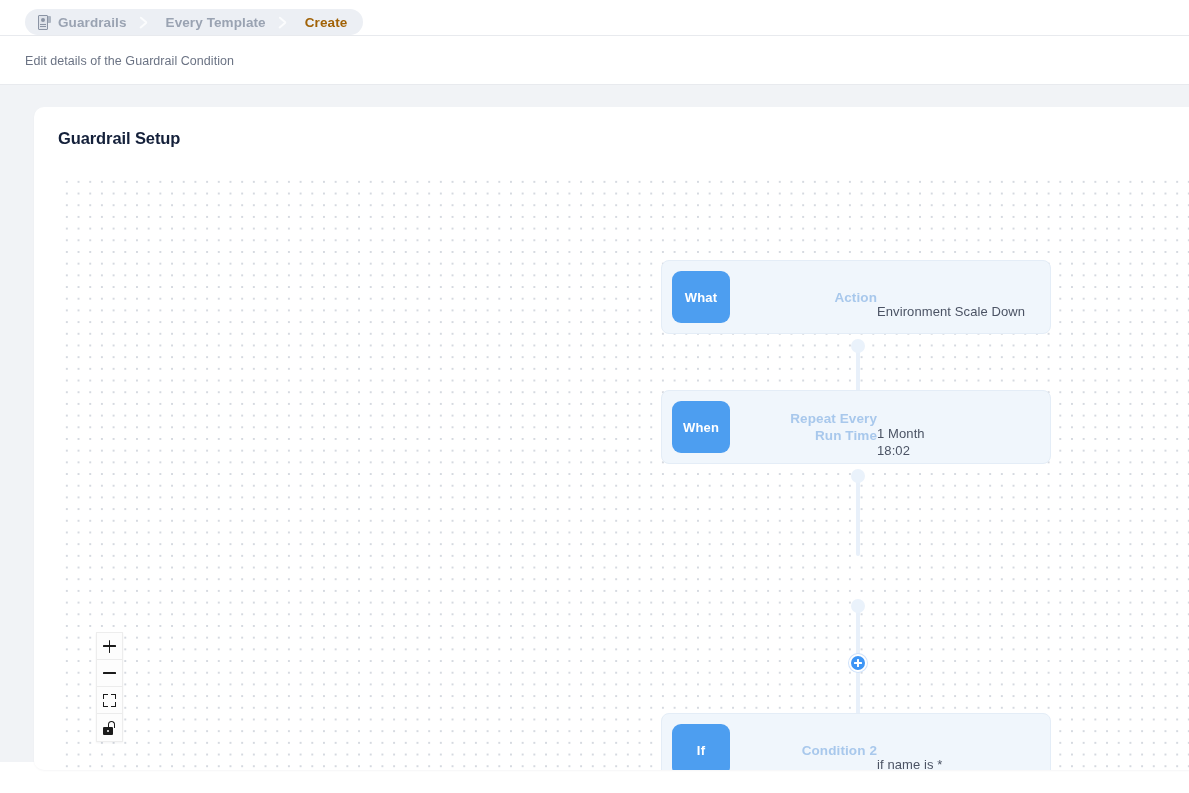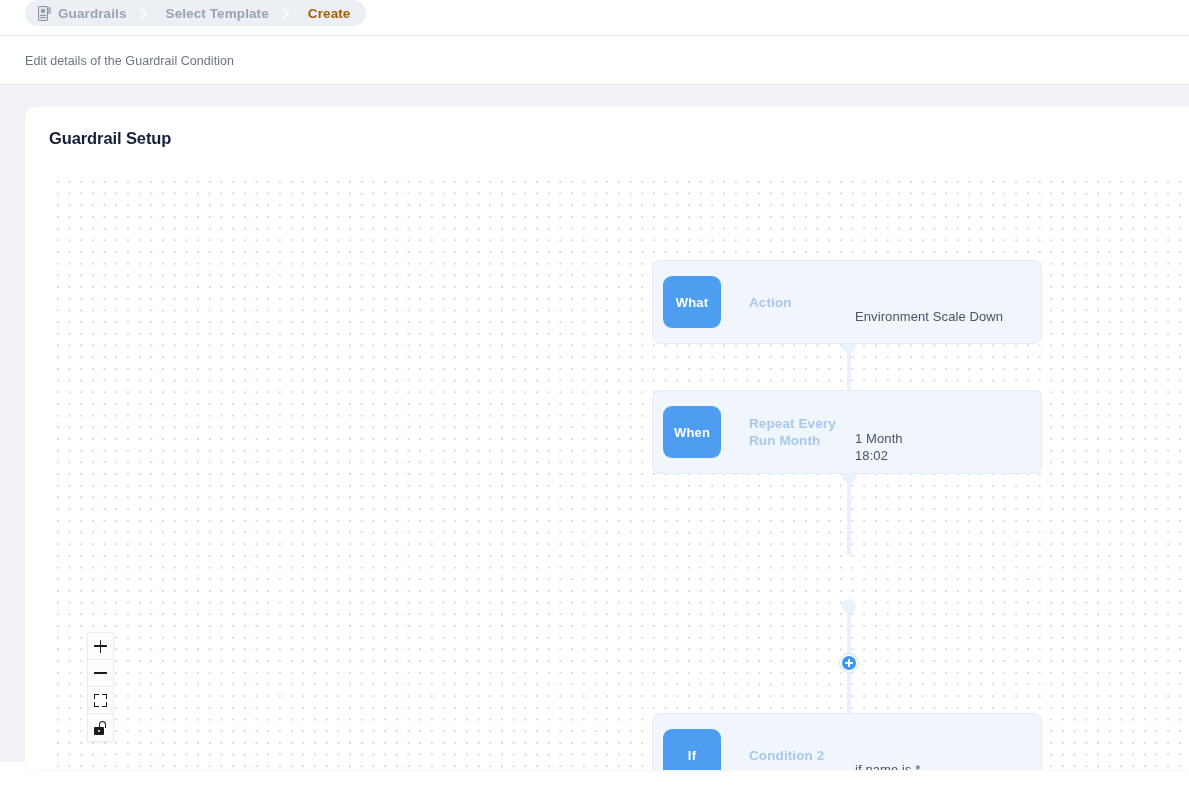--- a/index.html
+++ b/index.html
@@ -11,21 +11,21 @@
     background: #ffffff;
     font-family: "Liberation Sans", sans-serif;
     -webkit-font-smoothing: antialiased;
   }
 
   
   .breadcrumb-bar {
     height: 36px;
     background: #ffffff;
     display: flex;
-    align-items: flex-start;
+    align-items: flex-end;
     padding-left: 25px;
     border-bottom: 1px solid #e8eaee;
   }
   .breadcrumb {
     display: flex;
     align-items: stretch;
     height: 26px;
     background: #eceff4;
     border-radius: 13px;
     overflow: hidden;
@@ -112,21 +112,21 @@
     font-size: 12.5px;
     color: #6b7384;
     letter-spacing: .05px;
   }
 
   
   .page-body {
     background: #f1f3f6;
     height: 677px;
     padding-top: 22px;
-    padding-left: 25px;
+    padding-left: 34px;
   }
   .setup-card {
     background: #ffffff;
     border-radius: 10px 0 0 10px;
     width: 1164px;
     height: 663px;
     padding: 22px 0 0 22px;
     box-shadow: 0 1px 2px rgba(16,24,40,.04);
     position: relative;
     overflow: hidden;
@@ -167,21 +167,21 @@
     left: 793px;
     width: 14px; height: 14px;
     border-radius: 50%;
     background: #eaf2fb;
   }
 
   .node {
     position: absolute;
     left: 603px;
     width: 390px;
-    height: 84px;
+    height: 74px;
     border-radius: 8px;
     display: flex;
     align-items: center;
     padding-left: 10px;
   }
   .node.blue  { background: #f0f6fc; border: 1px solid #e4edf7; }
   .node.grey  { background: #f1f3f5; border: 1px solid #eceef1; }
 
   .node-badge {
     width: 58px;
@@ -191,23 +191,24 @@
     align-items: center;
     justify-content: center;
     color: #ffffff;
     font-size: 13px;
     font-weight: 600;
     letter-spacing: .2px;
     flex: 0 0 58px;
   }
 
   .node-labels {
-    margin-left: 28px;
+    margin-left: 41px;
     width: 106px;
     flex: 0 0 106px;
+    text-align: right;
   }
   .node-label {
     font-size: 13.5px;
     font-weight: 700;
     color: #a8c8ec;
     line-height: 17px;
     letter-spacing: .1px;
     white-space: nowrap;
   }
   .node-values { margin-left: 0; margin-top: 29px; }
@@ -317,21 +318,21 @@
         <span class="g-line l1"></span>
         <span class="g-line l2"></span>
         <span class="g-tab"></span>
       </span>
       <span>Guardrails</span>
     </div>
 
     <span class="crumb-sep"></span>
 
     <div class="crumb">
-      <span>Select Template</span>
+      <span>Every Template</span>
     </div>
 
     <span class="crumb-sep"></span>
 
     <div class="crumb active">
       <span>Create</span>
     </div>
 
   </div>
 </div>
@@ -363,21 +364,21 @@
         </div>
         <div class="node-values">
           <div class="node-value">Environment Scale Down</div>
         </div>
       </div>
 
       <div class="node blue" style="top:216px;">
         <div class="node-badge" style="background:#4d9ef0;">When</div>
         <div class="node-labels">
           <div class="node-label">Repeat Every</div>
-          <div class="node-label">Run Month</div>
+          <div class="node-label">Run Time</div>
         </div>
         <div class="node-values">
           <div class="node-value">1 Month</div>
           <div class="node-value">18:02</div>
         </div>
       </div>
 
 
       <div class="node blue" style="top:539px;">
         <div class="node-badge" style="background:#4d9ef0;">If</div>

